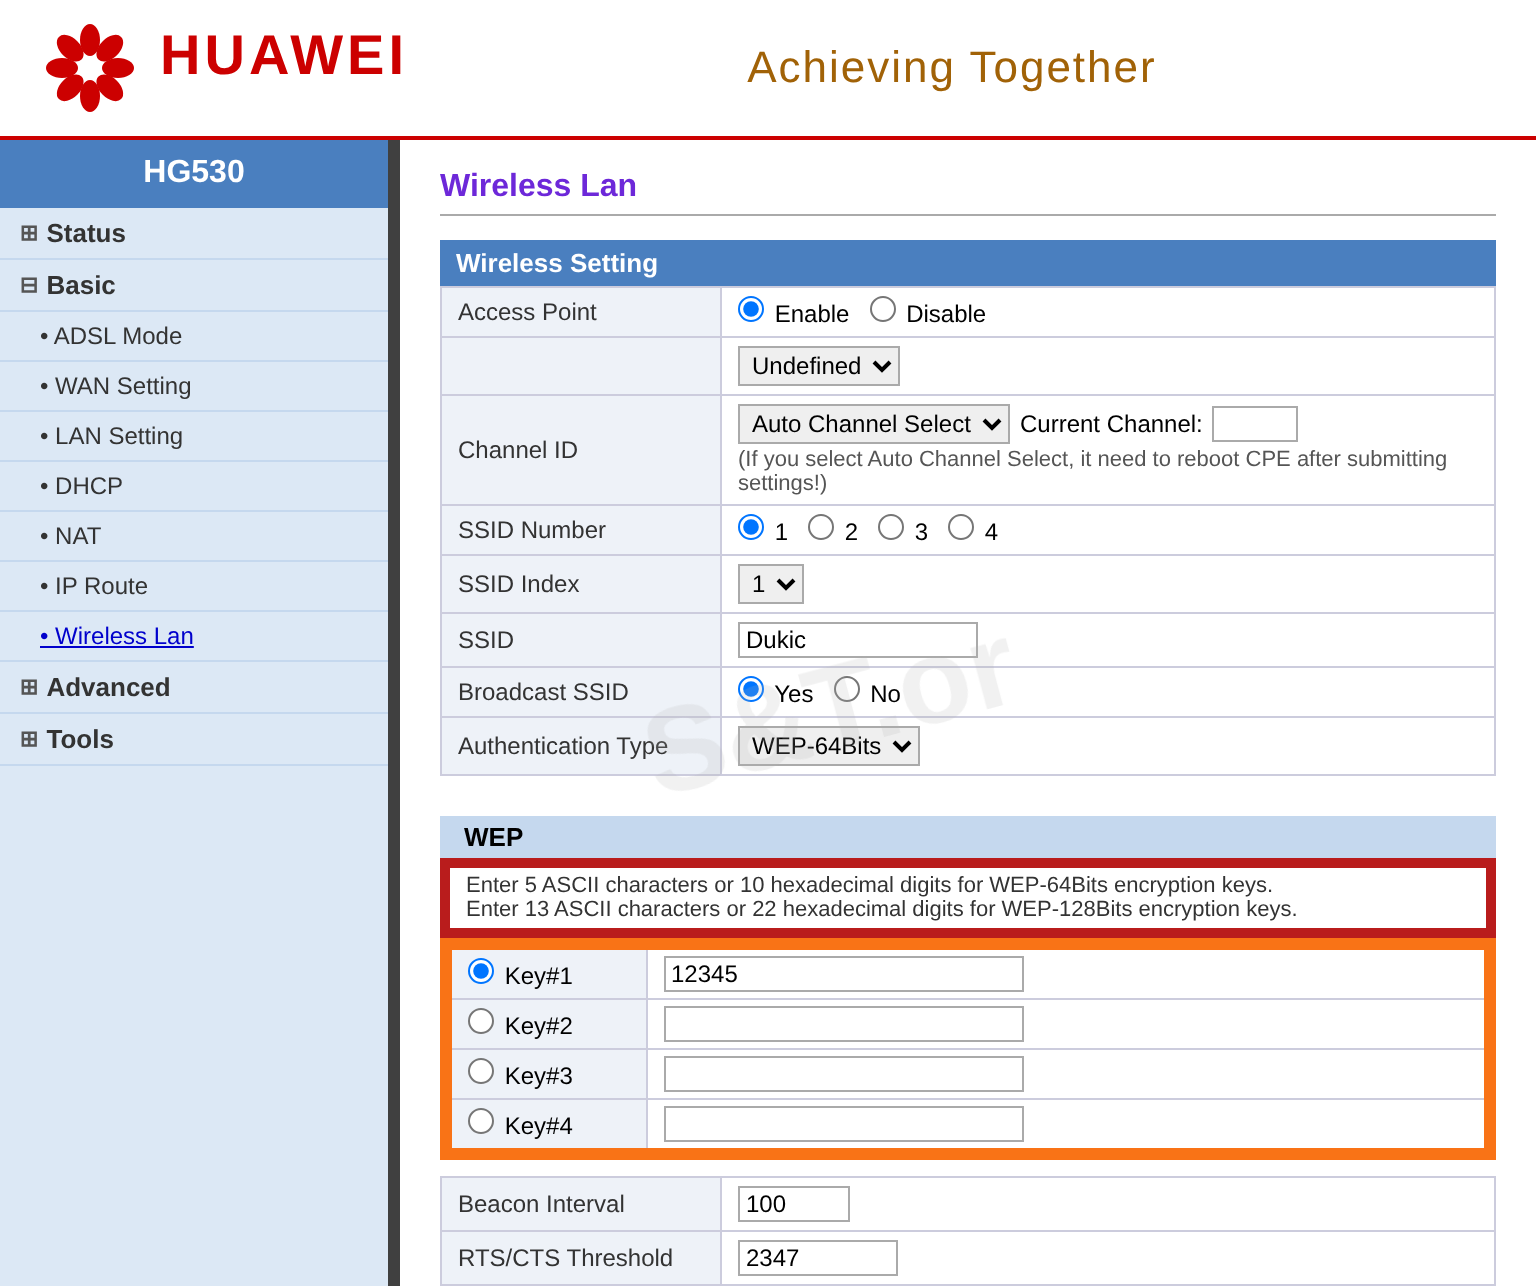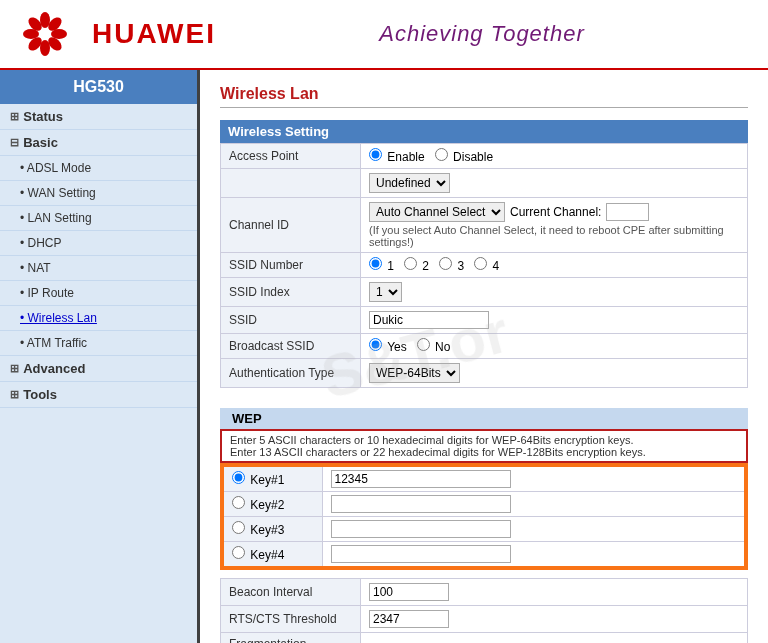--- a/index.html
+++ b/index.html
@@ -9,53 +9,52 @@
     .header {
       display: flex;
       align-items: center;
       background: #fff;
       border-bottom: 2px solid #c00;
       padding: 8px 20px;
       height: 70px;
     }
     .logo-area {
       display: flex;
-      align-items: center;
-      gap: 22px;
+      align-items: flex-start;
+      gap: 10px;
     }
     .logo-icon {
       width: 50px;
       height: 45px;
     }
     .logo-text {
       font-size: 28px;
       font-weight: bold;
       color: #c00;
       letter-spacing: 2px;
     }
     .header-tagline {
       flex: 1;
       text-align: center;
       font-size: 22px;
-      color: #701a75;
-      font-style: italic;
+      color: #a16207;
       letter-spacing: 1px;
     }
 
     
     .main-layout {
       display: flex;
       height: calc(643px - 70px);
     }
 
     
     .sidebar {
       width: 200px;
       background: #dce8f5;
-      border-right: 3px solid #404040;
+      border-right: 6px solid #404040;
       flex-shrink: 0;
     }
     .sidebar-title {
       background: #4a7fbf;
       color: #fff;
       text-align: center;
       font-size: 16px;
       font-weight: bold;
       padding: 8px;
     }
@@ -88,21 +87,21 @@
     
     .content {
       flex: 1;
       padding: 15px 20px;
       overflow-y: auto;
       background: #fff;
     }
     .page-title {
       font-size: 16px;
       font-weight: bold;
-      color: #b91c1c;
+      color: #6d28d9;
       margin-bottom: 12px;
       border-bottom: 1px solid #aaa;
       padding-bottom: 4px;
     }
 
     
     .section-header-bar {
       background: #4a7fbf;
       color: #fff;
       font-weight: bold;
@@ -162,27 +161,27 @@
     .wep-header {
       background: #c5d8ee;
       font-weight: bold;
       padding: 3px 12px;
     }
     .wep-note {
       font-size: 11px;
       color: #333;
       padding: 3px 8px;
       background: #fff;
-      border: 2px solid #b91c1c;
+      border: 5px solid #b91c1c;
     }
 
     .key-table {
       width: 100%;
       border-collapse: collapse;
-      border: 4px solid #f97316;
+      border: 6px solid #f97316;
       margin-bottom: 8px;
     }
     .key-table td {
       padding: 3px 8px;
       border: 1px solid #ccd;
       font-size: 12px;
     }
     .key-table .label-cell {
       width: 100px;
       background: #eef2f8;
@@ -255,23 +254,20 @@
       </div>
       <div class="sidebar-item sub-item">
         <span>• NAT</span>
       </div>
       <div class="sidebar-item sub-item">
         <span>• IP Route</span>
       </div>
       <div class="sidebar-item sub-item active">
         <span>• Wireless Lan</span>
       </div>
-      <div class="sidebar-item sub-item">
-        <span>• ATM Traffic</span>
-      </div>
 
       <div class="sidebar-item section-header">
         <span class="plus-icon">⊞</span>
         <span>Advanced</span>
       </div>
       <div class="sidebar-item section-header">
         <span class="plus-icon">⊞</span>
         <span>Tools</span>
       </div>
     </div>
@@ -411,21 +407,21 @@
           </td>
         </tr>
       </tbody>
         </table>
 
       <table class="settings-table">
         <tbody>
             <tr>
           <td class="label-cell">Beacon Interval</td>
           <td class="value-cell">
-            <input type="text" value="100" style="width: 80px;">
+            <input type="text" value="100" style="width: 56px;">
           </td>
         </tr>
         <tr>
           <td class="label-cell">RTS/CTS Threshold</td>
           <td class="value-cell">
             <input type="text" value="2347" style="width: 80px;">
           </td>
         </tr>
         <tr>
           <td class="label-cell">Fragmentation Threshold</td>

